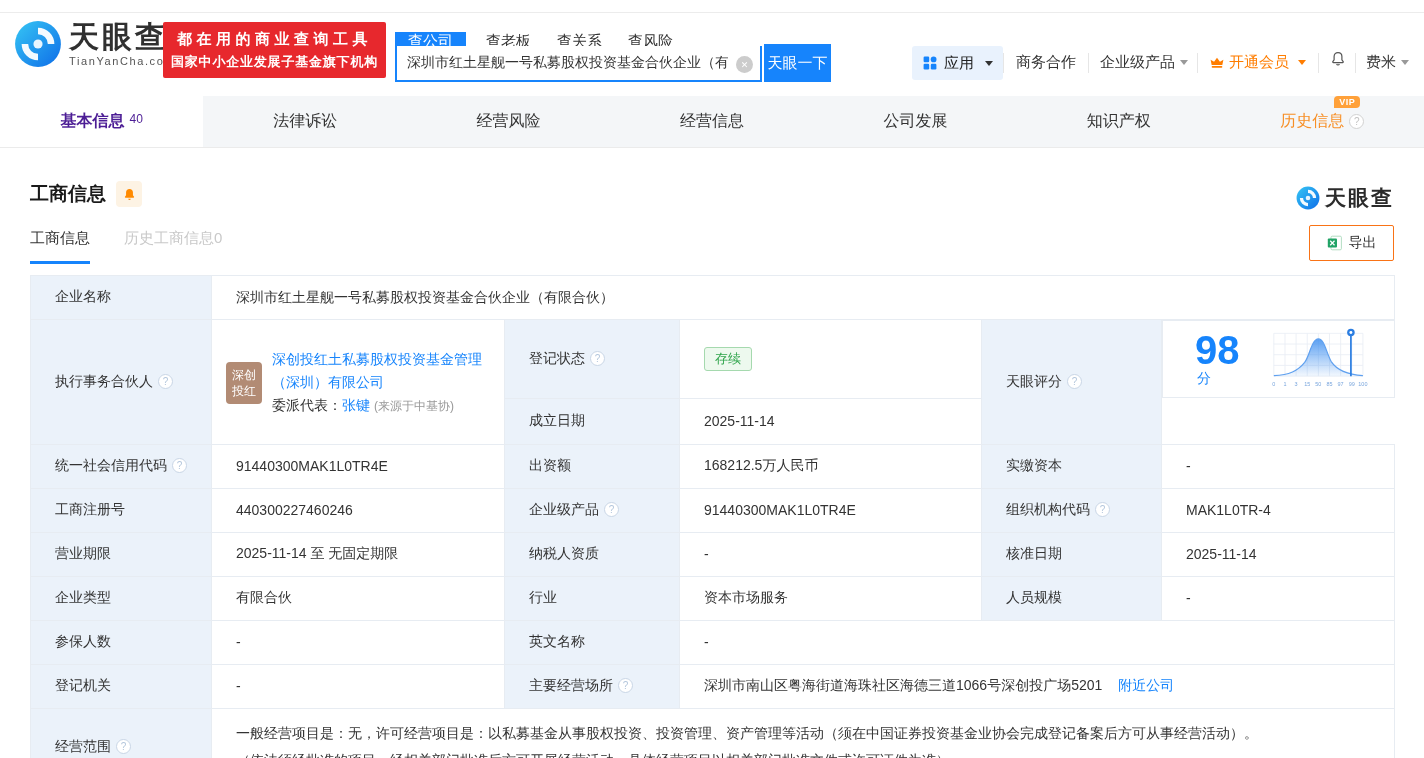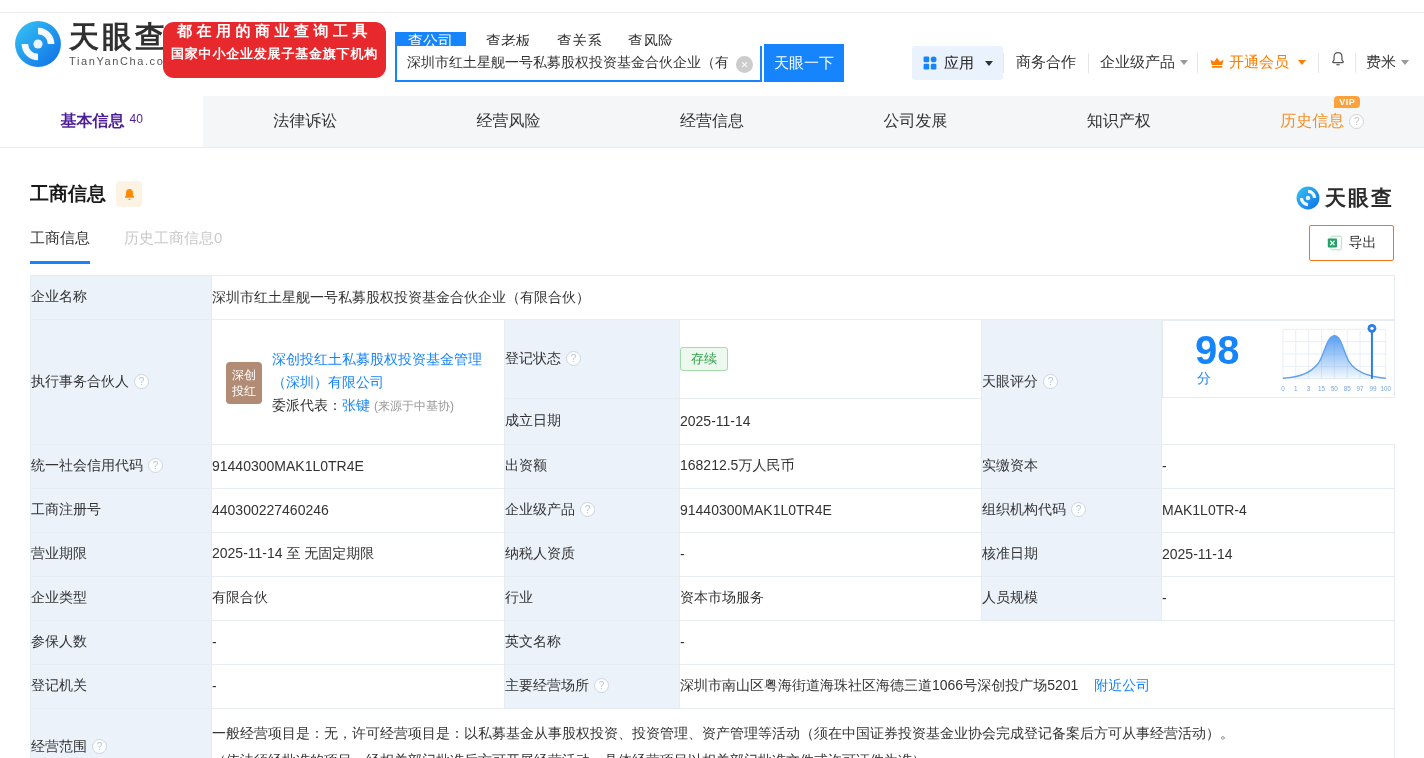--- a/index.html
+++ b/index.html
@@ -7,35 +7,35 @@
   #page { position:relative; width:1424px; height:758px; background:#fff; overflow:hidden; color:#333; }
 
   .topline { position:absolute; left:0; top:12px; width:100%; height:1px; background:#ececec; }
 
   
   .logo { position:absolute; left:14px; top:20px; display:flex; align-items:center; gap:7px; cursor:pointer; }
   .logo-text-main { font-size:30px; font-weight:700; color:#303030; letter-spacing:3px; line-height:1.05; }
   .logo-text-sub { font-size:11px; color:#555; letter-spacing:1.6px; margin-top:2px; }
 
   .banner { position:absolute; left:163px; top:22px; width:223px; height:56px; background:#e7282d; color:#fff;
-            border-radius:11px; display:flex; flex-direction:column; justify-content:flex-start; align-items:center; gap:4px; }
+            border-radius:2px; display:flex; flex-direction:column; justify-content:center; align-items:center; gap:4px; }
   .banner .l1 { font-size:15px; font-weight:700; letter-spacing:4.5px; }
   .banner .l2 { font-size:13px; font-weight:700; letter-spacing:0.8px; }
 
   .s-tabs { position:absolute; left:395px; top:16px; width:367px; height:28px; display:flex; align-items:flex-start;
             border-bottom:8px solid #a16207;margin-top:16px; }
   .s-tab { font-size:15px; color:#333; display:flex; align-items:center; margin-right:26px; cursor:pointer; }
   .s-tab.active { background:#1684fc; color:#fff; padding:0 13px; margin-right:20px; }
   .s-input-wrap { position:absolute; left:395px; top:46px; width:367px; height:36px; }
   .s-input { width:100%; height:100%; border:2px solid #1684fc; border-top:0; padding:0 32px 0 10px;
              font-size:14px; color:#333; outline:none; font-family:inherit; }
   .clear-icon { position:absolute; right:9px; top:10px; width:17px; height:17px; border-radius:50%; background:#ccc;
                 color:#fff; font-size:9px; display:flex; align-items:center; justify-content:center; cursor:pointer; }
   .clear-icon::before { content:"✕"; }
-  .s-btn { position:absolute; left:764px; top:44px; width:80px; height:38px; background:#1684fc; color:#fff;
+  .s-btn { position:absolute; left:764px; top:44px; width:67px; height:38px; background:#1684fc; color:#fff;
            border:none; font-size:15px; cursor:pointer; font-family:inherit; }
 
   .apps-chip { position:absolute; left:912px; top:46px; height:34px; background:#e9f2fd; border-radius:3px;
                display:flex; align-items:center; padding:0 10px; gap:6px; font-size:15px; color:#222; cursor:pointer; }
   .caret { display:inline-block; width:0; height:0; border-left:4px solid transparent; border-right:4px solid transparent;
            border-top:5px solid currentColor; margin-left:5px; vertical-align:2px; }
   .nav-div { position:absolute; top:53px; width:1px; height:20px; background:#e6e6e6; }
   .nav-item { position:absolute; top:53px; font-size:15px; color:#333; cursor:pointer; white-space:nowrap; }
   .nav-vip { color:#ff7d00; display:flex; align-items:center; gap:4px; }
   .nav-bell { position:absolute; left:1329px; top:50px; cursor:pointer; }
@@ -68,21 +68,21 @@
   .subtab { padding-bottom:13px; cursor:pointer; color:#333; }
   .subtab.active { border-bottom:3px solid #1684fc; font-weight:400; }
   .subtab.dim { color:#c9c9c9; }
   .export-btn { position:absolute; right:30px; top:225px; width:85px; height:36px; border:1px solid #f97316; border-radius:2px;
                 background:#fff; display:flex; align-items:center; justify-content:center; gap:6px; font-size:14px; color:#333;
                 cursor:pointer; font-family:inherit; }
 
   
   .info-table { position:absolute; left:30px; top:275px; border-collapse:collapse; table-layout:fixed; width:1364px;
                 font-size:14px; }
-  .info-table td { border:1px solid #e7ecf2; padding:0 0; vertical-align:middle; color:#333; background:#fff; }
+  .info-table td { border:1px solid #e7ecf2; padding:0 24px; vertical-align:middle; color:#333; background:#fff; }
   .info-table td.lc { background:#ebf2fa; }
   .lbl { vertical-align:middle; }
   a.blue { color:#1684fc; text-decoration:none; cursor:pointer; }
 
   .badge-green { display:inline-block; padding:2px 10px; font-size:13px; color:#31a54d; background:#edf9ee;
                  border:1px solid #a5d9ae; border-radius:3px; }
 
   .partner { display:flex; gap:10px; align-items:flex-start; padding:12px 0; }
   .avatar { width:36px; height:42px; background:#b28b74; border-radius:4px; color:#fff; font-size:12px; line-height:1.35;
             display:flex; flex-direction:column; align-items:center; justify-content:center; cursor:pointer; flex:none;

